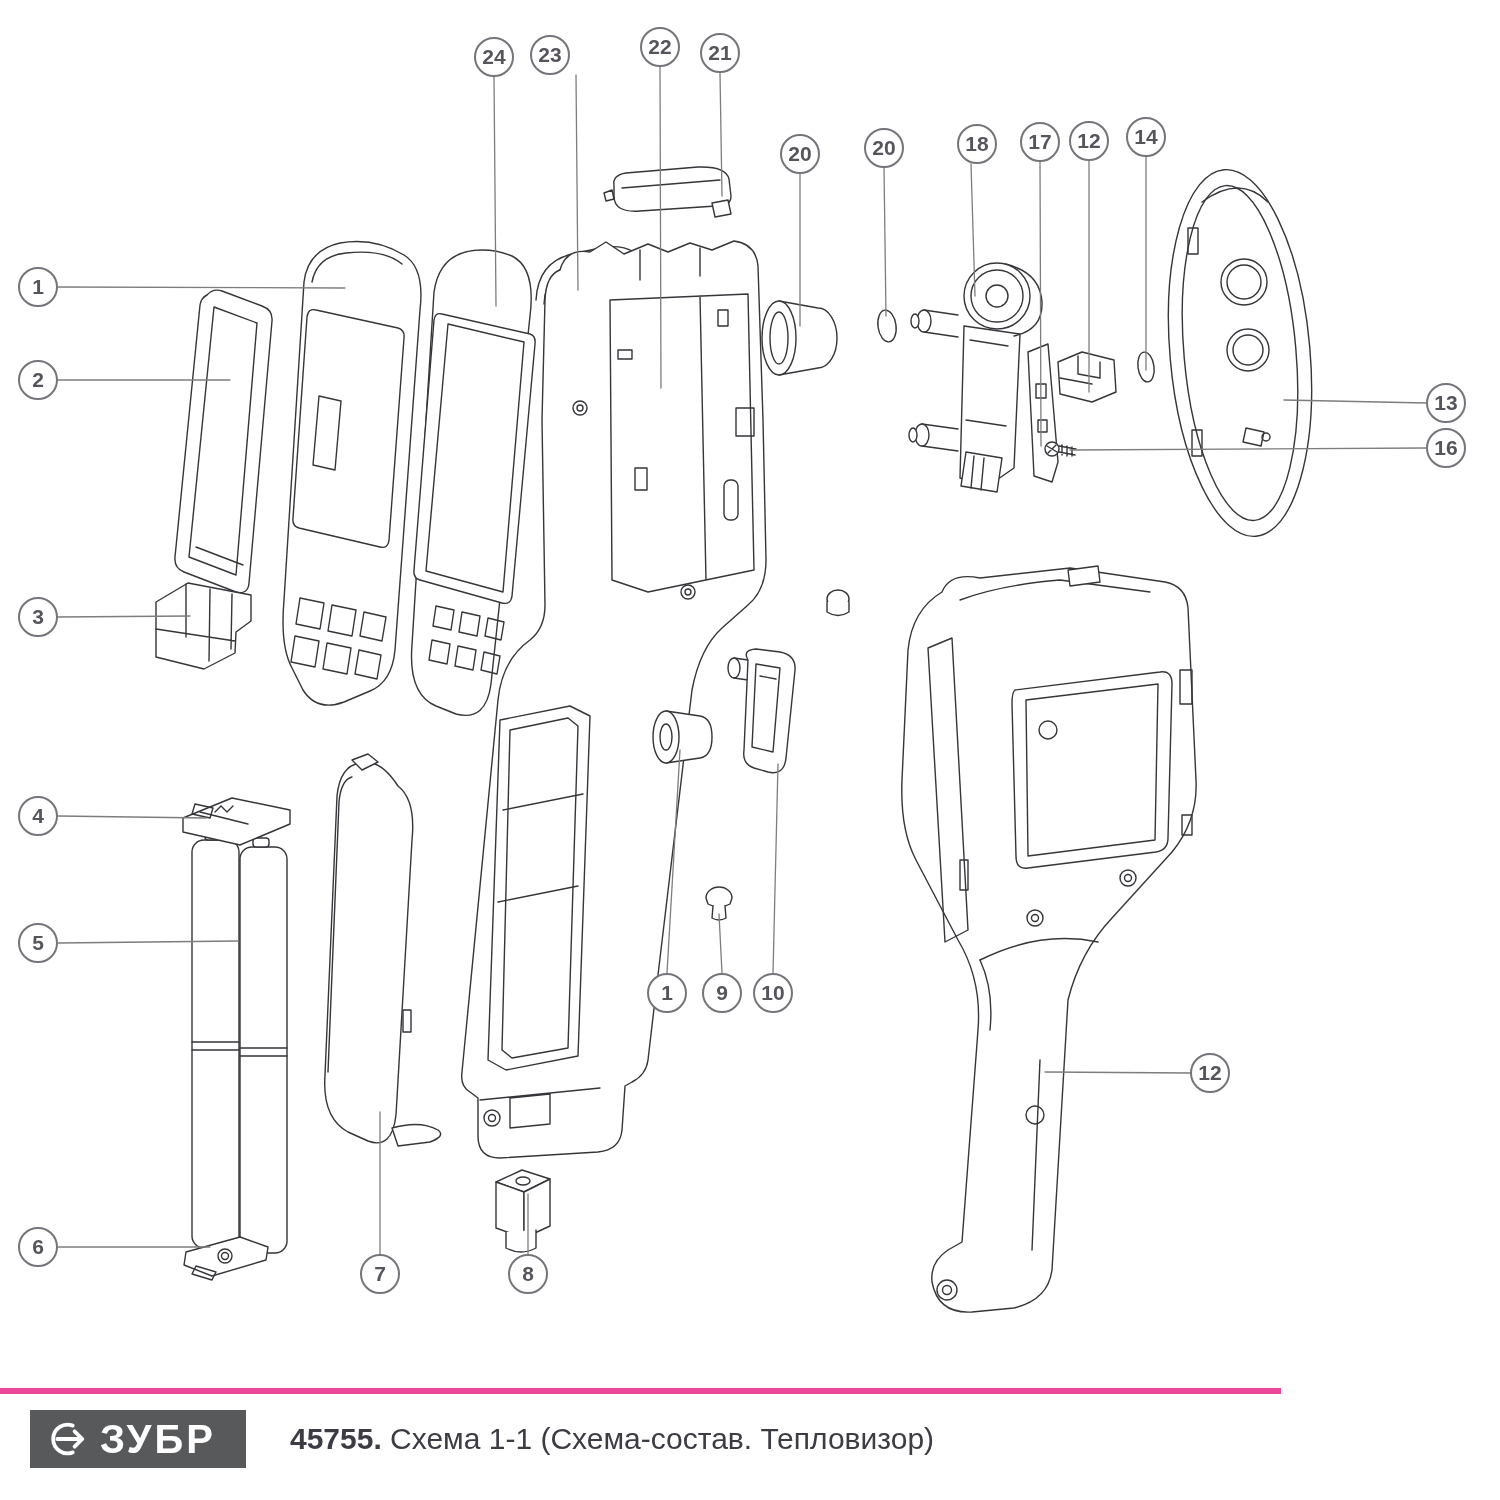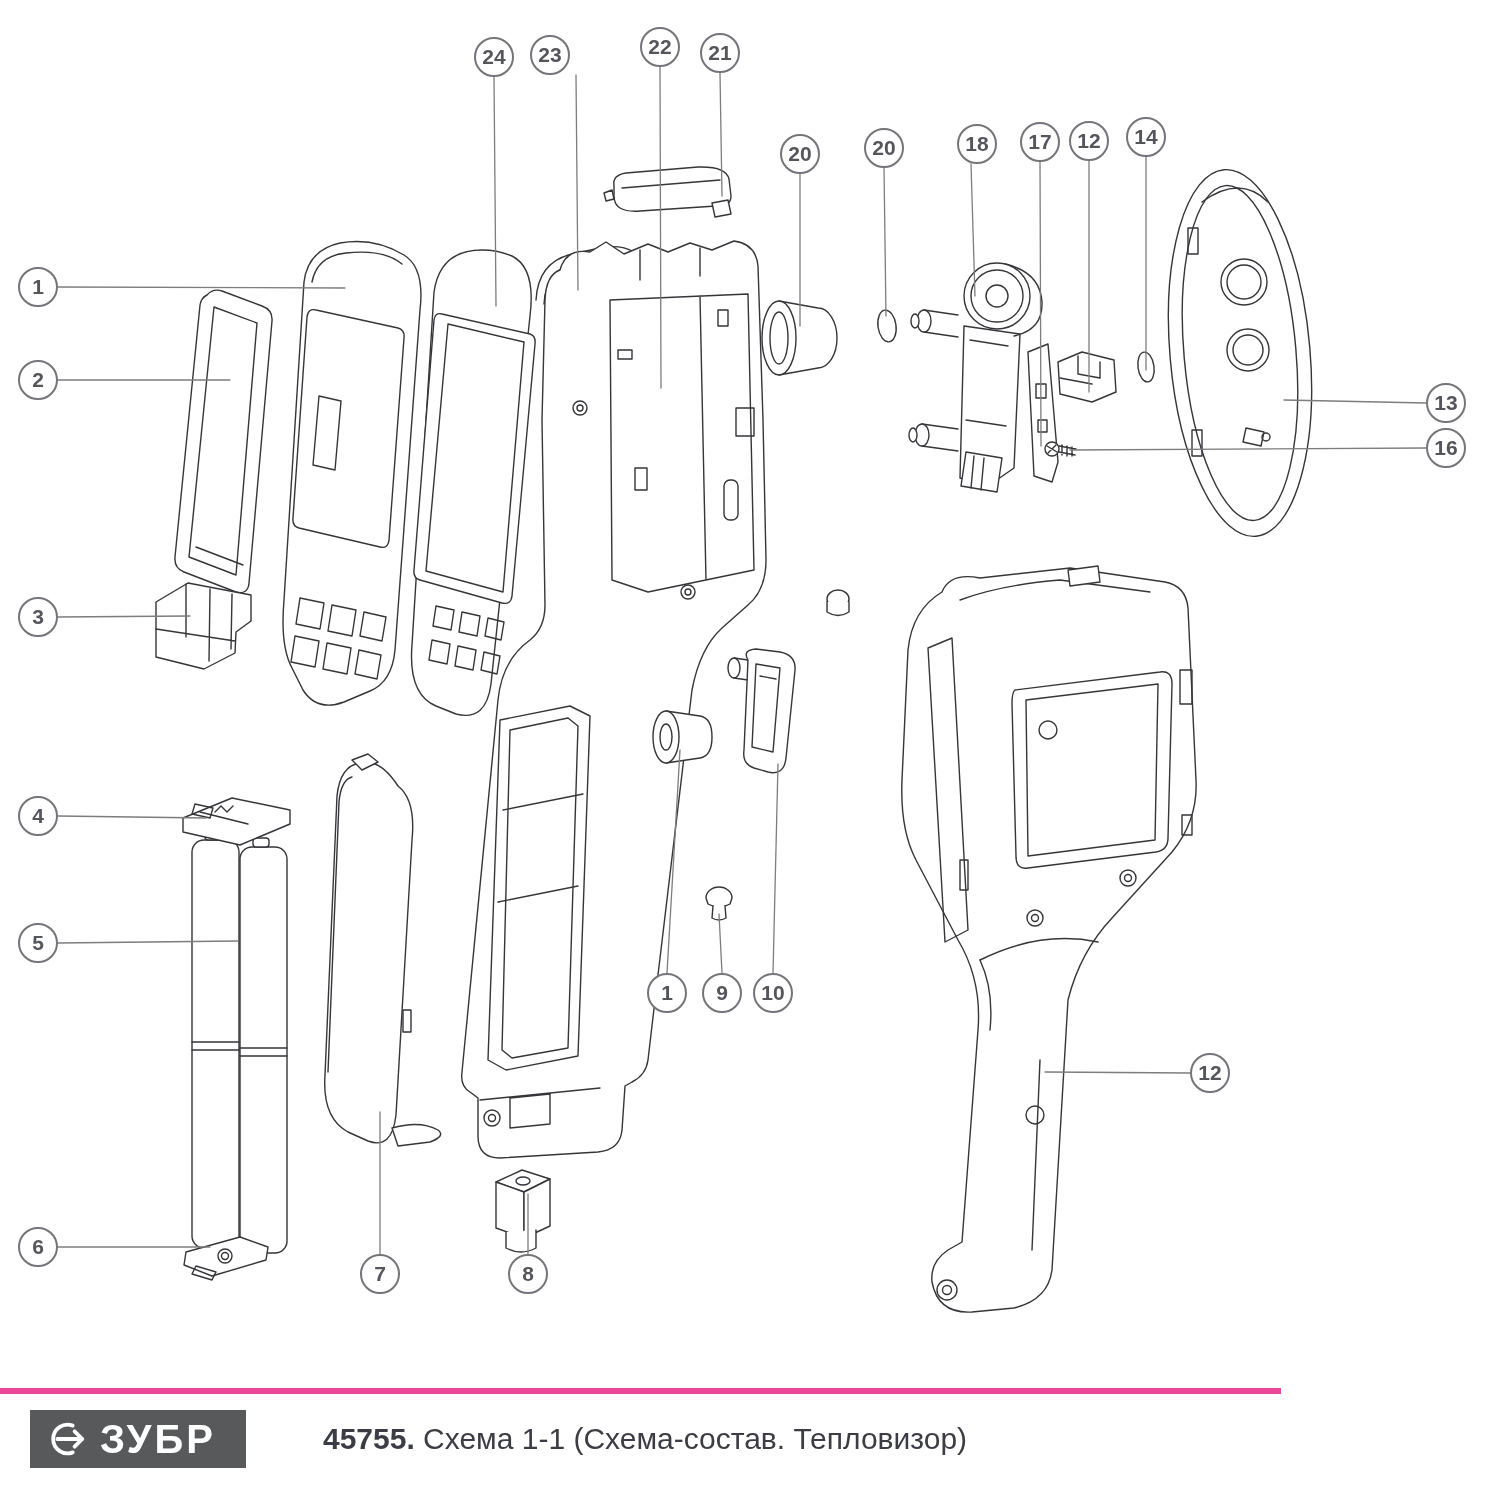--- a/index.html
+++ b/index.html
@@ -10,21 +10,21 @@
   .art .nf{fill:none;}
   .art .leader{stroke:#7d7d7d;stroke-width:1.3;fill:none;}
   .callout{position:absolute;width:40px;height:40px;box-sizing:border-box;border:2px solid #74747a;border-radius:50%;
            background:#fff;display:flex;align-items:center;justify-content:center;
            font-size:21px;color:#55555c;font-weight:bold;}
   .footer{position:absolute;left:0;top:1388px;width:1281px;height:112px;border-top:6px solid #ec4899;background:#fff;}
   .brand{position:absolute;left:30px;top:16px;width:216px;height:58px;background:#58595b;color:#fff;
          display:flex;align-items:center;gap:12px;padding:0 14px;box-sizing:border-box;}
   .brand-text{font-weight:bold;font-size:40px;letter-spacing:3px;line-height:1;}
   .caption{position:absolute;left:290px;top:28px;font-size:30px;color:#3c3c44;white-space:nowrap;}
-  .caption .pn{font-weight:bold;margin-left:33px;}
+  .caption .pn{font-weight:bold;}
 </style>
 </head>
 <body>
 
 <div class="stage">
 
 <svg class="art" viewBox="0 0 1500 1500" width="1500" height="1500">
 
   <g>
     <rect x="192" y="840" width="47" height="408" rx="12"></rect>

